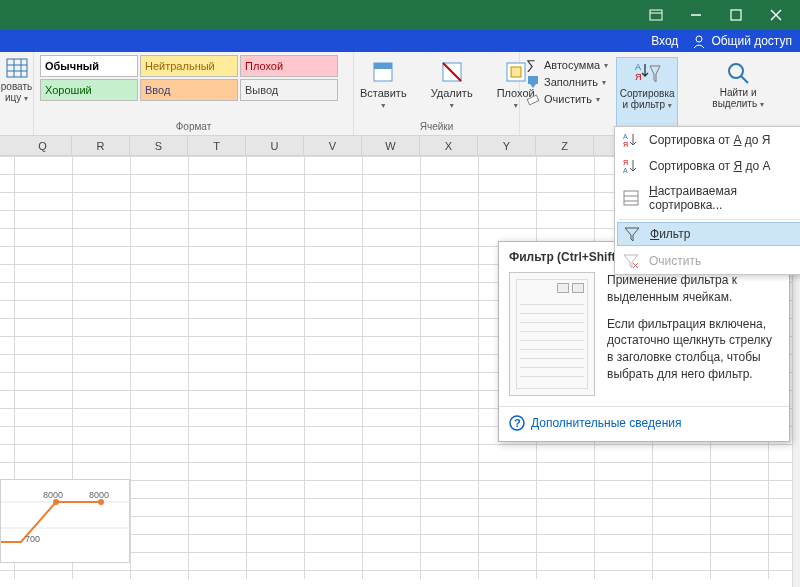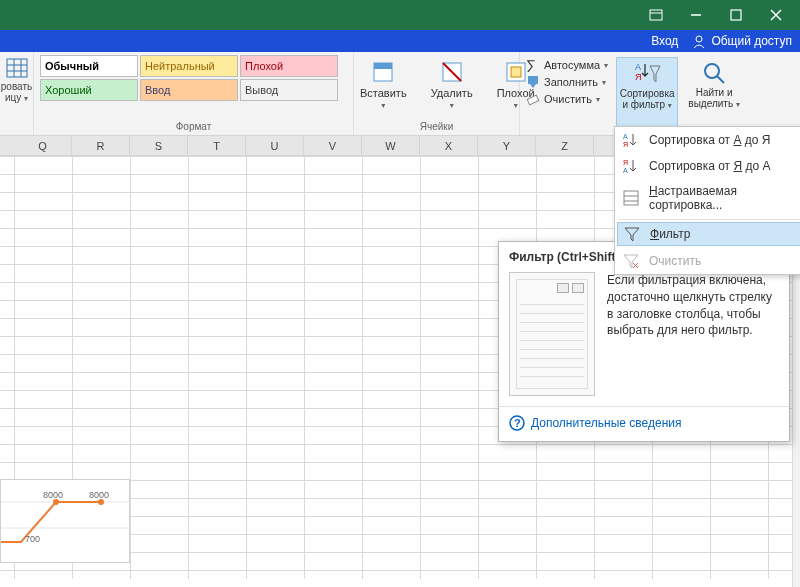--- a/index.html
+++ b/index.html
@@ -30,21 +30,21 @@
   .big-btn .ico { width: 26px; height: 26px; }
   .dropdown-arrow { font-size: 8px; color: #666; }
 
   
   .edit-left { display: flex; flex-direction: column; gap: 3px; padding-top: 3px; }
   .edit-item { display: flex; align-items: center; font-size: 11px; color: #333; gap: 4px; }
   .edit-item .ico { width: 14px; height: 14px; }
 
   .edit-right { display: flex; gap: 6px; padding-top: 2px; }
   .sort-btn { width: 62px; display: flex; flex-direction: column; align-items: center; font-size: 10px; text-align: center; line-height: 1.1; color: #333; border: 1px solid #a5c8e6; background: #cde6f7; padding: 2px; }
-  .find-btn { width: 60px; display: flex; flex-direction: column; align-items: center; font-size: 10px; text-align: center; line-height: 1.1; color: #333; padding: 2px; }
+  .find-btn { width: 60px; display: flex; flex-direction: column; align-items: center; font-size: 10px; text-align: center; line-height: 1.1; color: #333; padding: 2px; margin-left: 24px; }
 
   
   .col-headers { height: 20px; background: #e6e6e6; border-bottom: 1px solid #d4d4d4; display: flex; position: relative; }
   .ch { width: 58px; border-right: 1px solid #d4d4d4; text-align: center; font-size: 11px; color: #444; line-height: 20px; }
 
   
   .grid { position: absolute; top: 156px; left: 0; right: 8px; bottom: 8px; background: #fff; }
   .grid-h { position: absolute; left: 0; right: 0; height: 1px; background: #d9d9d9; }
   .grid-v { position: absolute; top: 0; bottom: 0; width: 1px; background: #d9d9d9; }
 
@@ -336,20 +336,21 @@
         <div style="height:6px;border-bottom:1px solid #ddd;margin-bottom:3px"></div>
         <div style="height:6px;border-bottom:1px solid #ddd;margin-bottom:3px"></div>
         <div style="height:6px;border-bottom:1px solid #ddd;margin-bottom:3px"></div>
         <div style="height:6px;border-bottom:1px solid #ddd;margin-bottom:3px"></div>
         <div style="height:6px;border-bottom:1px solid #ddd;margin-bottom:3px"></div>
         <div style="height:6px;border-bottom:1px solid #ddd;margin-bottom:3px"></div>
         <div style="height:6px;border-bottom:1px solid #ddd"></div>
       </div>
     </div>
     <div class="tt-text">
+      <p>Применение фильтра к выделенным ячейкам.</p>
       <p>Если фильтрация включена, достаточно щелкнуть стрелку в заголовке столбца, чтобы выбрать для него фильтр.</p>
     </div>
   </div>
   <div class="tt-sep"></div>
   <div class="tt-link">
     <svg width="16" height="16">
         <circle cx="8" cy="8" r="7" fill="none" stroke="#0563c1" stroke-width="1.5"></circle>
         <text x="5" y="12" font-size="11" fill="#0563c1" font-weight="bold">?</text>
       </svg>
     <span>Дополнительные сведения</span>

